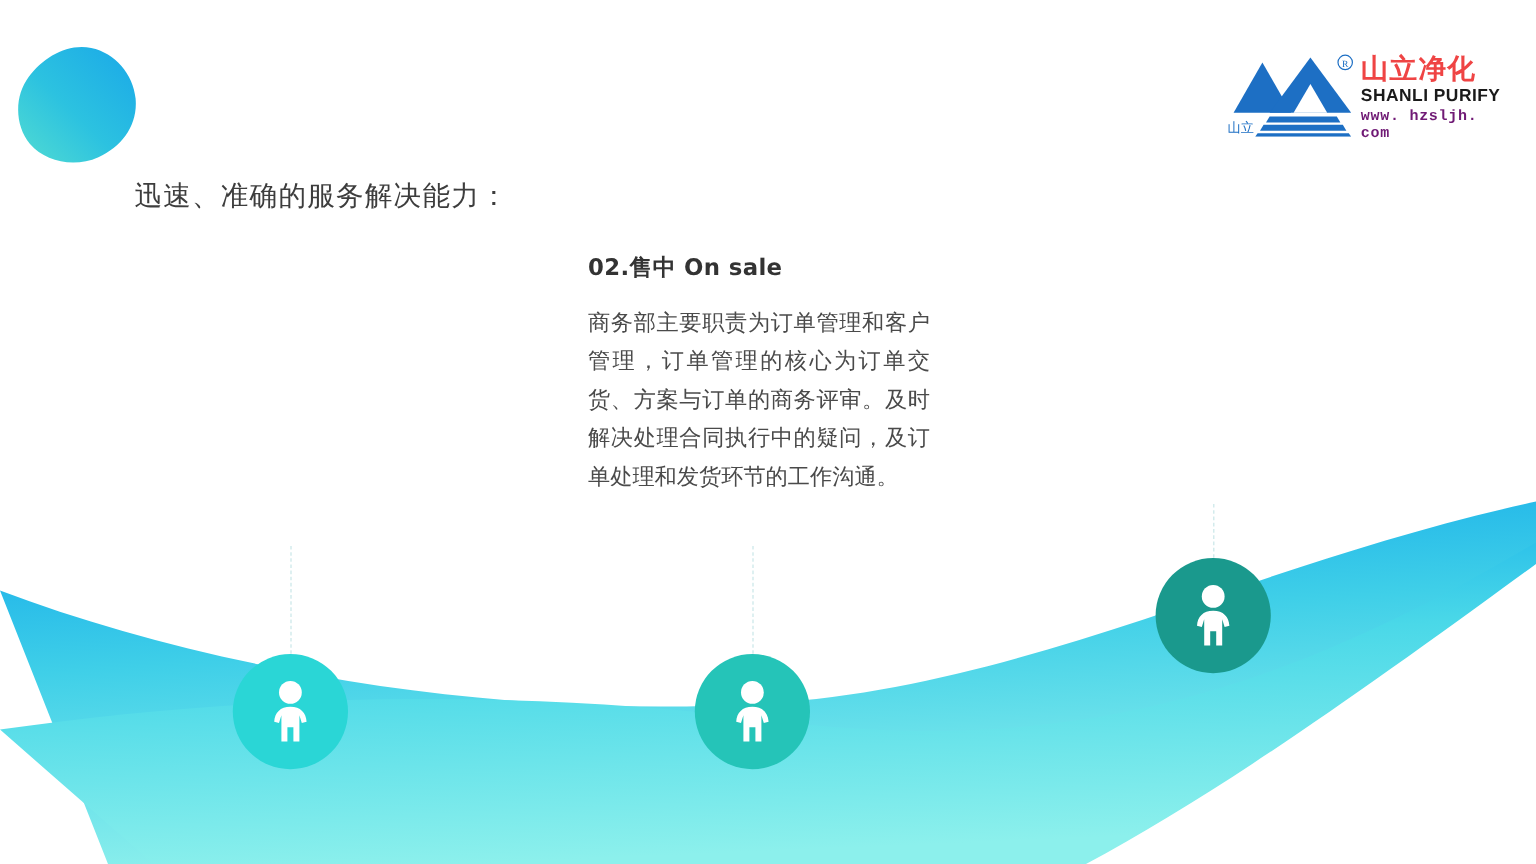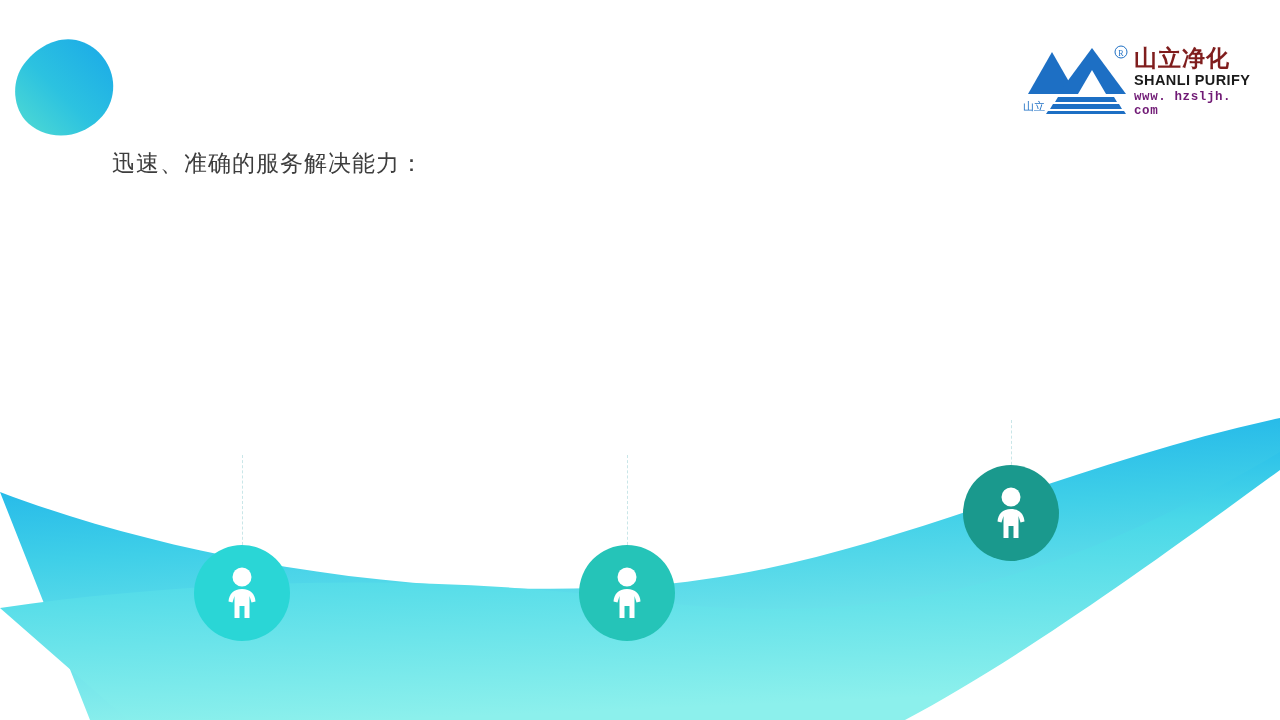--- a/index.html
+++ b/index.html
@@ -89,21 +89,21 @@
   }
   .logo-text {
     position: absolute;
     left: 112px;
     top: 2px;
     width: 128px;
   }
   .logo-cn {
     font-size: 23px;
     font-weight: 700;
-    color: #7f1d1d;
+    color: #ef4444;
     letter-spacing: 1px;
     line-height: 1.05;
     font-family: "DejaVu Sans", "Liberation Sans", sans-serif;
   }
   .logo-en {
     font-size: 14.5px;
     font-weight: 700;
     color: #1a1a1a;
     letter-spacing: 0.4px;
     line-height: 1.15;
@@ -257,20 +257,24 @@
       <text x="12" y="66" font-size="11" fill="#1d6fc4" text-anchor="middle" font-family="DejaVu Sans, sans-serif">山立</text>
     </svg>
     <div class="logo-text">
       <div class="logo-cn">山立净化</div>
       <div class="logo-en">SHANLI PURIFY</div>
       <div class="logo-url">www. hzsljh. com</div>
     </div>
   </div>
 
 
+  <div class="column col-2">
+    <div class="col-heading">02.售中 On sale</div>
+    <div class="col-body">商务部主要职责为订单管理和客户管理，订单管理的核心为订单交货、方案与订单的商务评审。及时解决处理合同执行中的疑问，及订单处理和发货环节的工作沟通。</div>
+  </div>
 
 
   <div class="connector conn-1"></div>
   <div class="connector conn-2"></div>
   <div class="connector conn-3"></div>
 
   <div class="badge badge-1">
     <svg width="42" height="54" viewBox="0 0 42 54" xmlns="http://www.w3.org/2000/svg">
       <circle cx="21" cy="11" r="9.5" fill="#ffffff"></circle>
       <path fill="#ffffff" d="M 21,23

